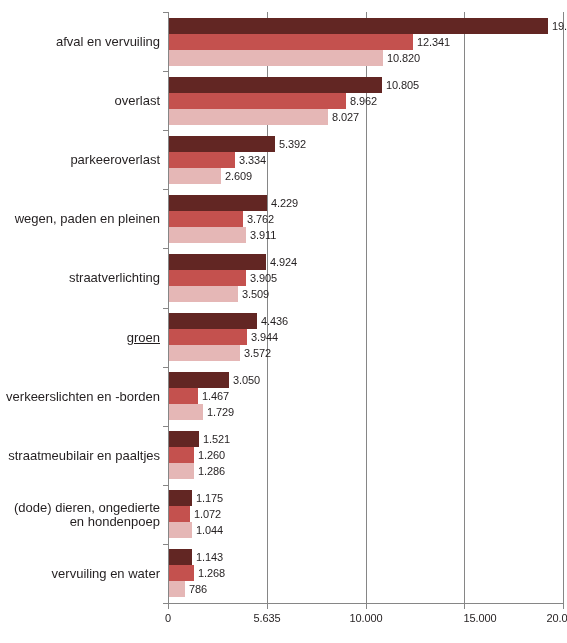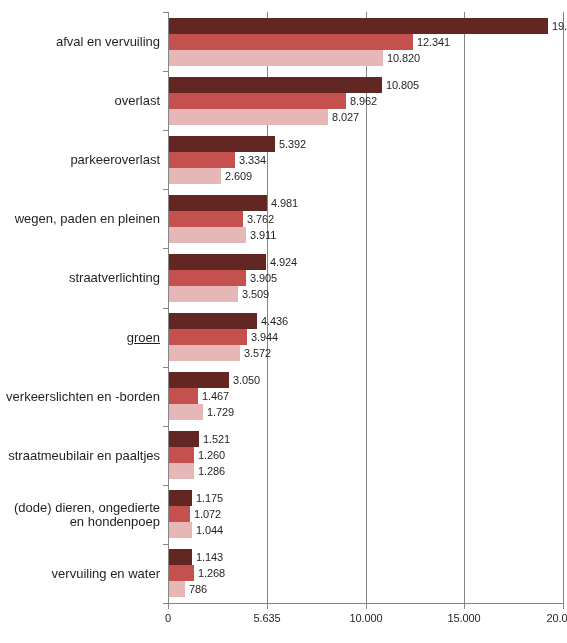--- a/index.html
+++ b/index.html
@@ -156,21 +156,21 @@
       <div class="xtick" style="left: 168px;"></div>
       <div class="xtick" style="left: 267px;"></div>
       <div class="xtick" style="left: 366px;"></div>
       <div class="xtick" style="left: 464px;"></div>
       <div class="xtick" style="left: 563px;"></div>
     </div>
   <div id="xlabels">
       <div class="xlabel" style="left: 168px;">0</div>
       <div class="xlabel" style="left: 267px;">5.635</div>
       <div class="xlabel" style="left: 366px;">10.000</div>
-      <div class="xlabel" style="left: 464px;">15.000</div>
+      <div class="xlabel" style="left: 480px;">15.000</div>
       <div class="xlabel" style="left: 563px;">20.000</div>
     </div>
 
   <div id="categories">
       <div class="cat-label-box" style="top: 12px; height: 59px;">
         <span style="white-space: pre-line;">afval en vervuiling</span>
       </div>
       <div class="cat-label-box" style="top: 71px; height: 59px;">
         <span style="white-space: pre-line;">overlast</span>
       </div>
@@ -213,21 +213,21 @@
       <div class="bar-value" style="left: 350px; top: 93px;">8.962</div>
       <div class="bar" style="left: 169px; top: 109px; width: 159px; background: rgb(229, 183, 182);"></div>
       <div class="bar-value" style="left: 332px; top: 109px;">8.027</div>
       <div class="bar" style="left: 169px; top: 136px; width: 106px; background: rgb(98, 38, 35);"></div>
       <div class="bar-value" style="left: 279px; top: 136px;">5.392</div>
       <div class="bar" style="left: 169px; top: 152px; width: 66px; background: rgb(196, 81, 78);"></div>
       <div class="bar-value" style="left: 239px; top: 152px;">3.334</div>
       <div class="bar" style="left: 169px; top: 168px; width: 52px; background: rgb(229, 183, 182);"></div>
       <div class="bar-value" style="left: 225px; top: 168px;">2.609</div>
       <div class="bar" style="left: 169px; top: 195px; width: 98px; background: rgb(98, 38, 35);"></div>
-      <div class="bar-value" style="left: 271px; top: 195px;">4.981</div>
+      <div class="bar-value" style="left: 271px; top: 195px;">4.229</div>
       <div class="bar" style="left: 169px; top: 211px; width: 74px; background: rgb(196, 81, 78);"></div>
       <div class="bar-value" style="left: 247px; top: 211px;">3.762</div>
       <div class="bar" style="left: 169px; top: 227px; width: 77px; background: rgb(229, 183, 182);"></div>
       <div class="bar-value" style="left: 250px; top: 227px;">3.911</div>
       <div class="bar" style="left: 169px; top: 254px; width: 97px; background: rgb(98, 38, 35);"></div>
       <div class="bar-value" style="left: 270px; top: 254px;">4.924</div>
       <div class="bar" style="left: 169px; top: 270px; width: 77px; background: rgb(196, 81, 78);"></div>
       <div class="bar-value" style="left: 250px; top: 270px;">3.905</div>
       <div class="bar" style="left: 169px; top: 286px; width: 69px; background: rgb(229, 183, 182);"></div>
       <div class="bar-value" style="left: 242px; top: 286px;">3.509</div>

